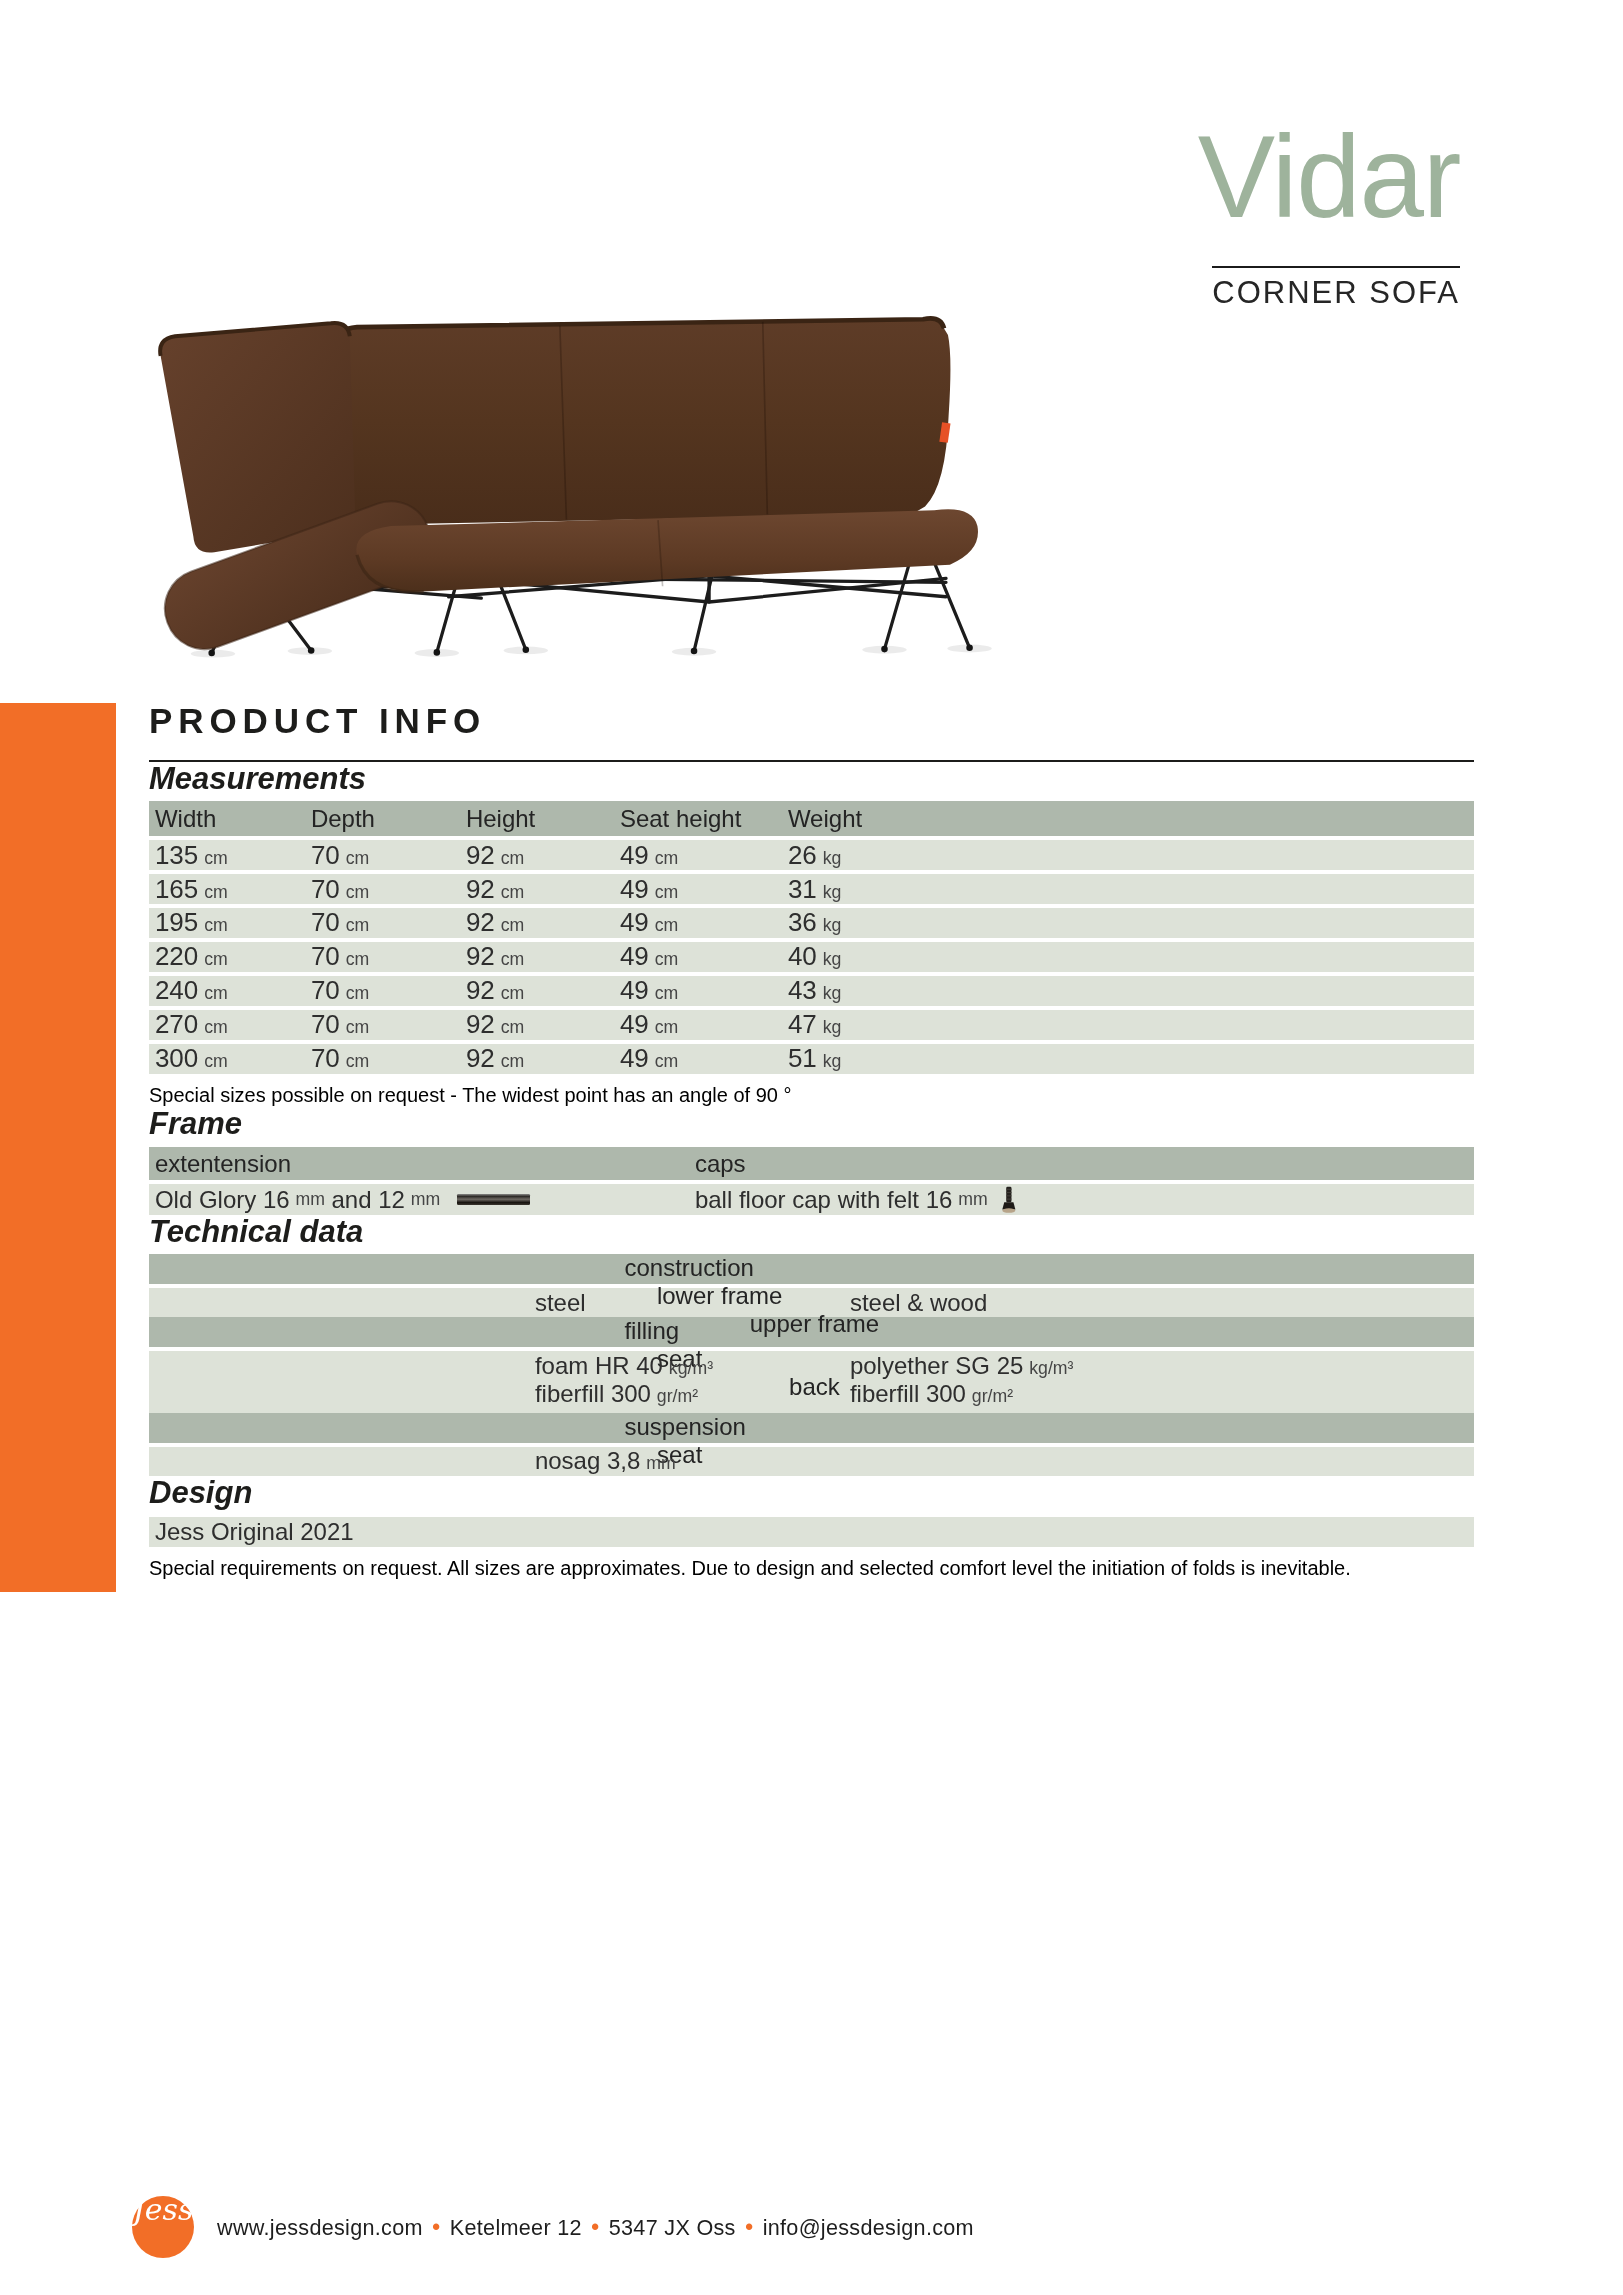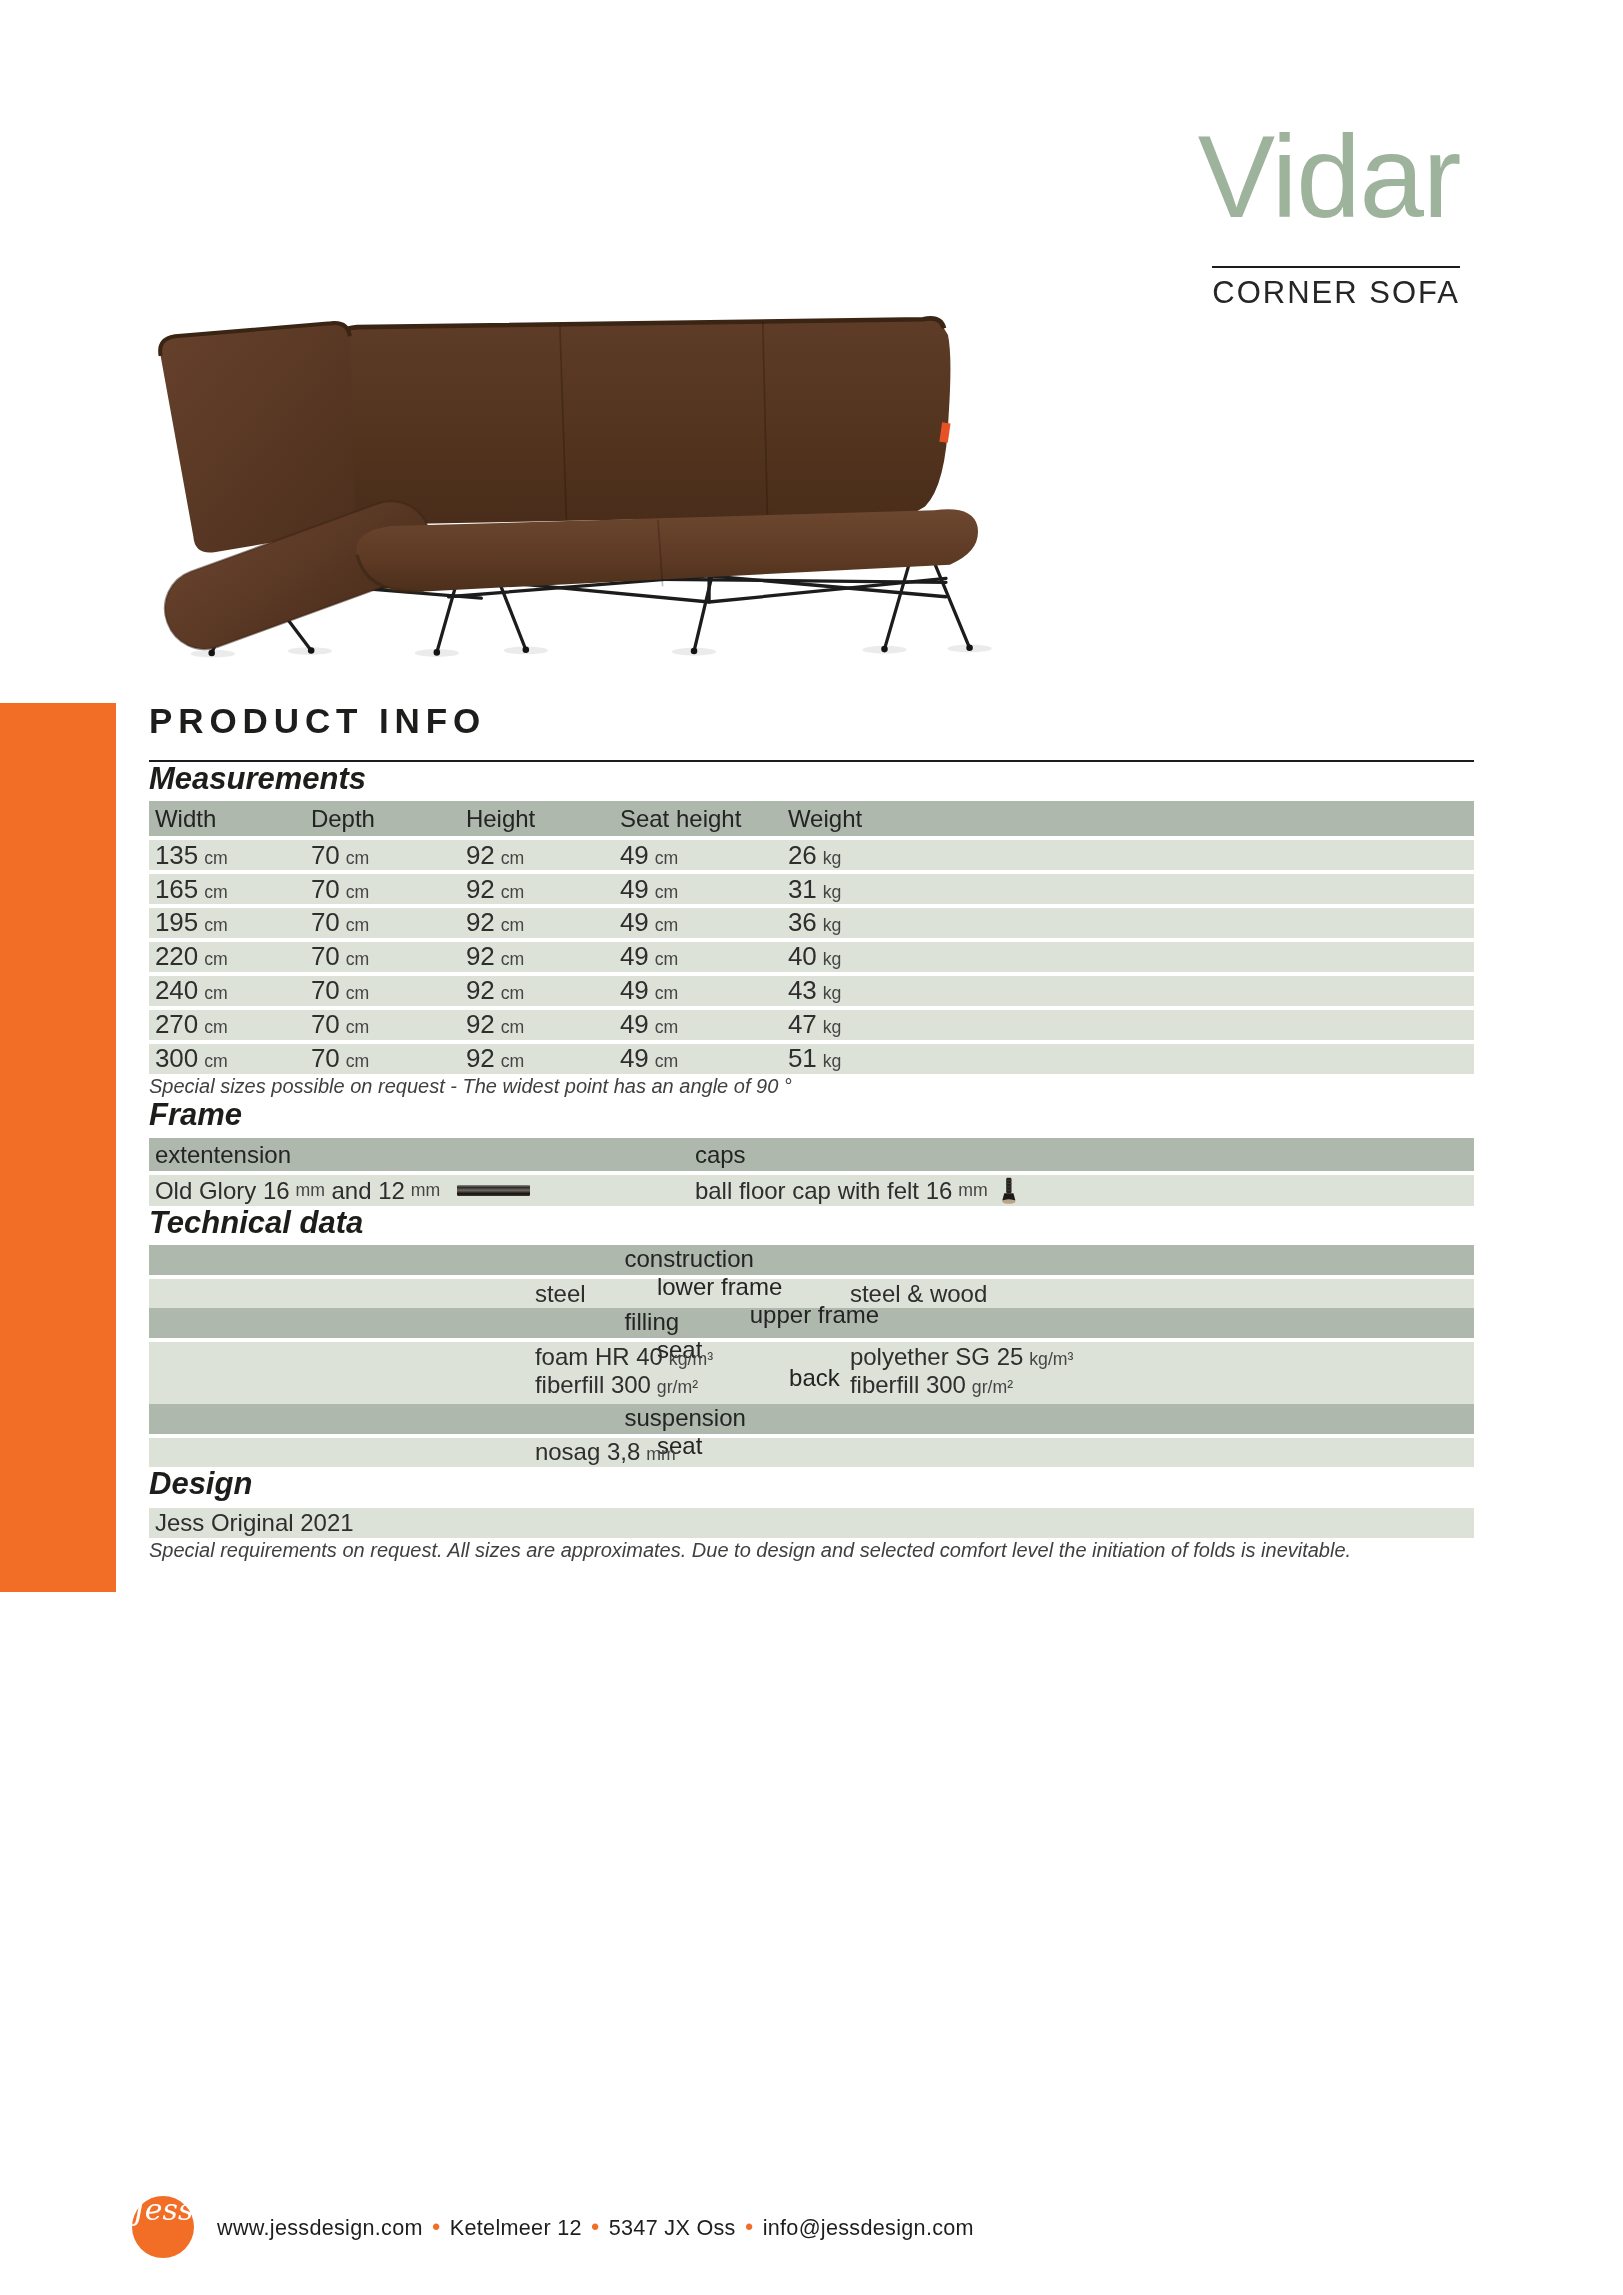--- a/index.html
+++ b/index.html
@@ -34,21 +34,21 @@
   h1.page-title{
     font-size:35px;font-weight:bold;letter-spacing:5.9px;margin:0;
     padding-bottom:22px;border-bottom:2.6px solid #1c1c1a;color:#1d1d1b;line-height:1;
   }
   h2.section-title{font-size:31px;font-weight:bold;margin:0;line-height:1.1;color:#1d1d1b;font-style:italic;}
   .mt-measure{margin-top:23.6px;}
   .mt-frame{margin-top:27.5px;}
   .mt-tech{margin-top:37px;}
   .mt-design{margin-top:63px;}
 
-  .note{font-style:italic;font-size:20px;margin-top:0;color:#404040;line-height:1.2;}
+  .note{font-size:20px;margin-top:9px;color:#000000;line-height:1.2;}
 
   
   .band{display:flex;align-items:center;padding-left:5.9px;}
   .thead{background:var(--header-bg);font-size:24px;color:#242424;}
   .trow{background:var(--row-bg);font-size:24px;color:#2e2e2e;margin-top:3.9px;}
 
   
   .m-table{margin-top:5.2px;}
   .m-head{height:35px;}
   .m-row{height:30px;}

